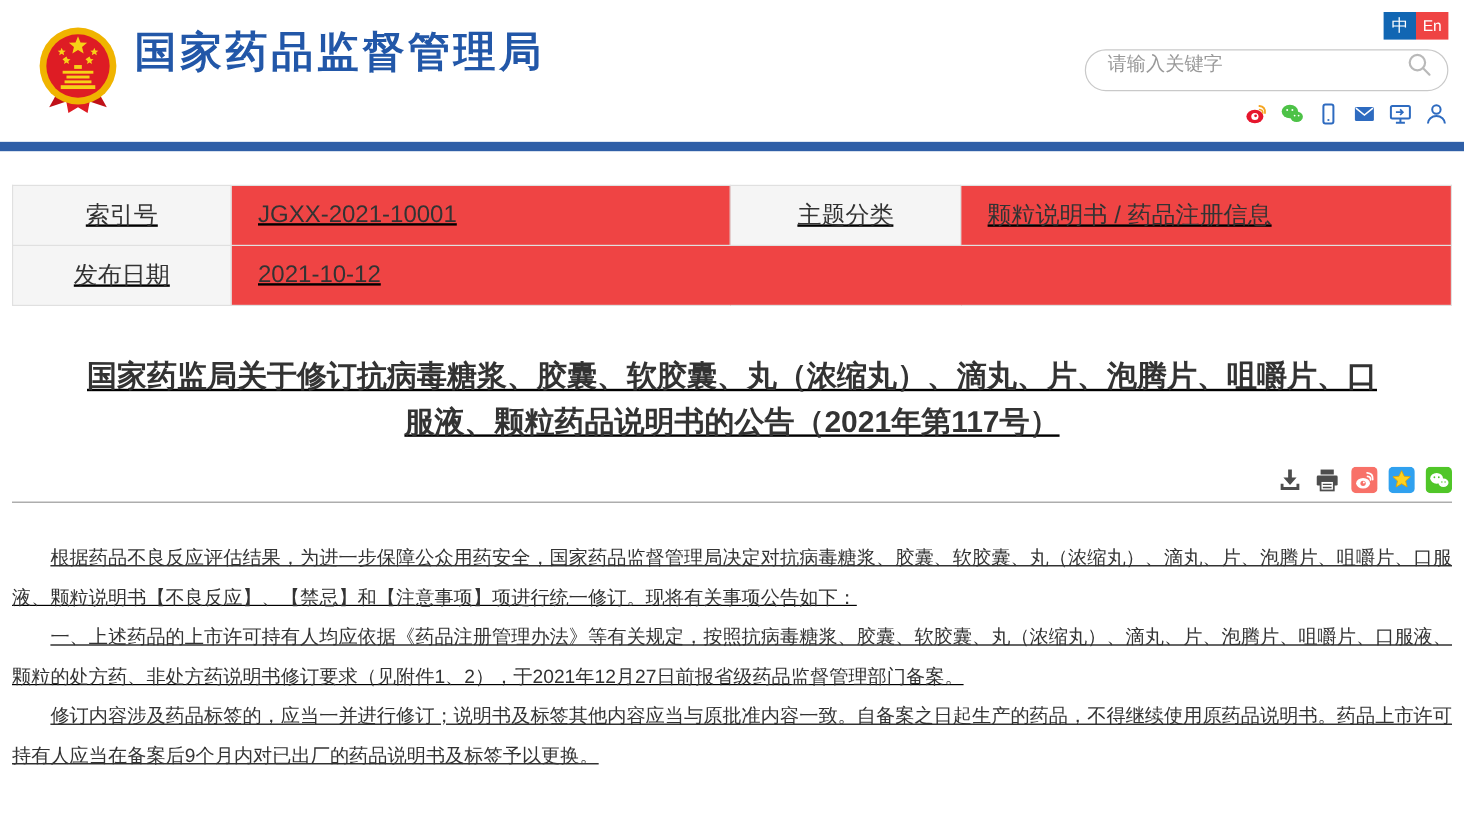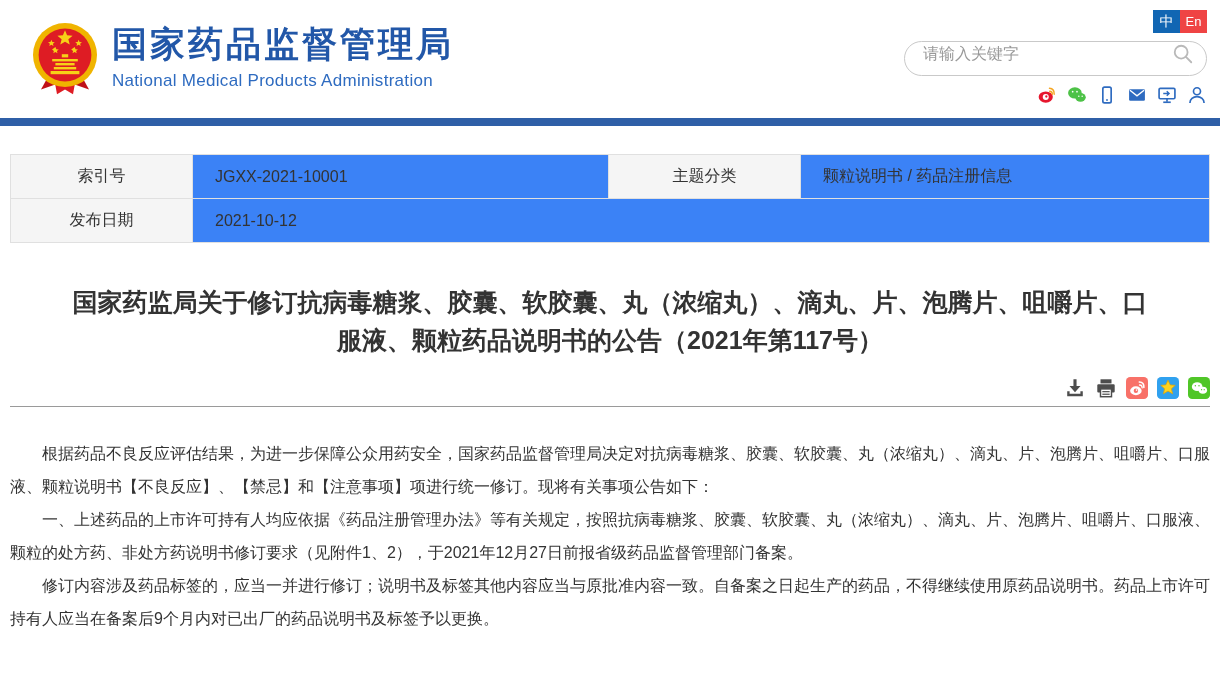--- a/index.html
+++ b/index.html
@@ -1,18 +1,18 @@
 <!DOCTYPE html>
 <html><head>
 <meta charset="utf-8">
 <style>
   * { margin:0; padding:0; box-sizing:border-box; }
   html,body { width:1220px; height:696px; background:#fff; overflow:hidden;
     font-family:"Liberation Sans","DejaVu Sans",sans-serif; }
-  .page { position:relative; width:1220px; height:696px; }
+  .page { position:relative; width:1220px; height:696px;text-decoration:underline; }
 
   
   .header { position:relative; height:118px; background:#fff; }
   .logo { position:absolute; left:25px; top:16px; width:80px; height:86px; }
   .brand { position:absolute; left:112px; top:24px; }
   .site-title { font-size:35px; font-weight:bold; color:#2257a8; letter-spacing:3px; line-height:40px; }
   .site-sub { font-size:17px; color:#2e6bc0; margin-top:7px; letter-spacing:0.3px; }
 
   .lang { position:absolute; top:10px; right:13px; display:flex; }
   .lang-btn { width:27px; height:23px; display:flex; align-items:center; justify-content:center;
@@ -29,23 +29,23 @@
 
   .social-row { position:absolute; top:85px; right:13px; display:flex; gap:10px; align-items:center; }
   .sicon { width:20px; height:20px; display:flex; cursor:pointer; }
 
   .blue-bar { height:8px; background:#2f5fa7; }
 
   
   .content { margin:0 10px; width:1200px; }
 
   table.info { width:100%; border-collapse:collapse; table-layout:fixed; margin-top:28px; }
-  table.info td { border:1px solid #e0e0e0; font-size:16px; color:#333; vertical-align:middle; }
+  table.info td { border:1px solid #e0e0e0; font-size:20px; color:#333; vertical-align:middle; }
   td.lbl { background:#f5f5f5; text-align:center; padding:11px 4px; }
-  td.val { background:#3b82f6; padding:11px 10px 11px 22px;margin-top:25px; }
+  td.val { background:#ef4444; padding:11px 10px 11px 22px;margin-top:25px; }
   .c1 { width:182px; } .c2 { width:416px; } .c3 { width:192px; }
   .val-title { max-width:690px; line-height:26px; }
 
   .doc-title { margin:40px auto 0; max-width:1080px; text-align:center;
     font-size:25px; font-weight:bold; color:#333; line-height:38px; }
 
   .toolbar { display:flex; justify-content:flex-end; align-items:center; gap:9px;
     margin-top:18px; padding-bottom:7px; }
   .ticon { width:22px; height:22px; display:flex; cursor:pointer; }
   .rule { border:none; border-top:1px solid #9a9a9a; height:0; }
@@ -76,21 +76,20 @@
         <rect x="34" y="50" width="32" height="3" fill="#f7d117"></rect>
         <rect x="38" y="55" width="24" height="3" fill="#f7d117"></rect>
         <rect x="36" y="60" width="28" height="3" fill="#f7d117"></rect>
         <rect x="32" y="65" width="36" height="4" fill="#f7d117"></rect>
         <rect x="46" y="44" width="8" height="4" fill="#f7d117"></rect>
       </svg>
     </span>
 
     <div class="brand">
       <div class="site-title">国家药品监督管理局</div>
-      <div class="site-sub">National Medical Products Administration</div>
     </div>
 
     <div class="lang">
       <span class="lang-btn lang-zh">中</span>
       <span class="lang-btn lang-en">En</span>
     </div>
 
     <div class="search">
       <input type="text" placeholder="请输入关键字" style="">
       <span class="search-btn">

